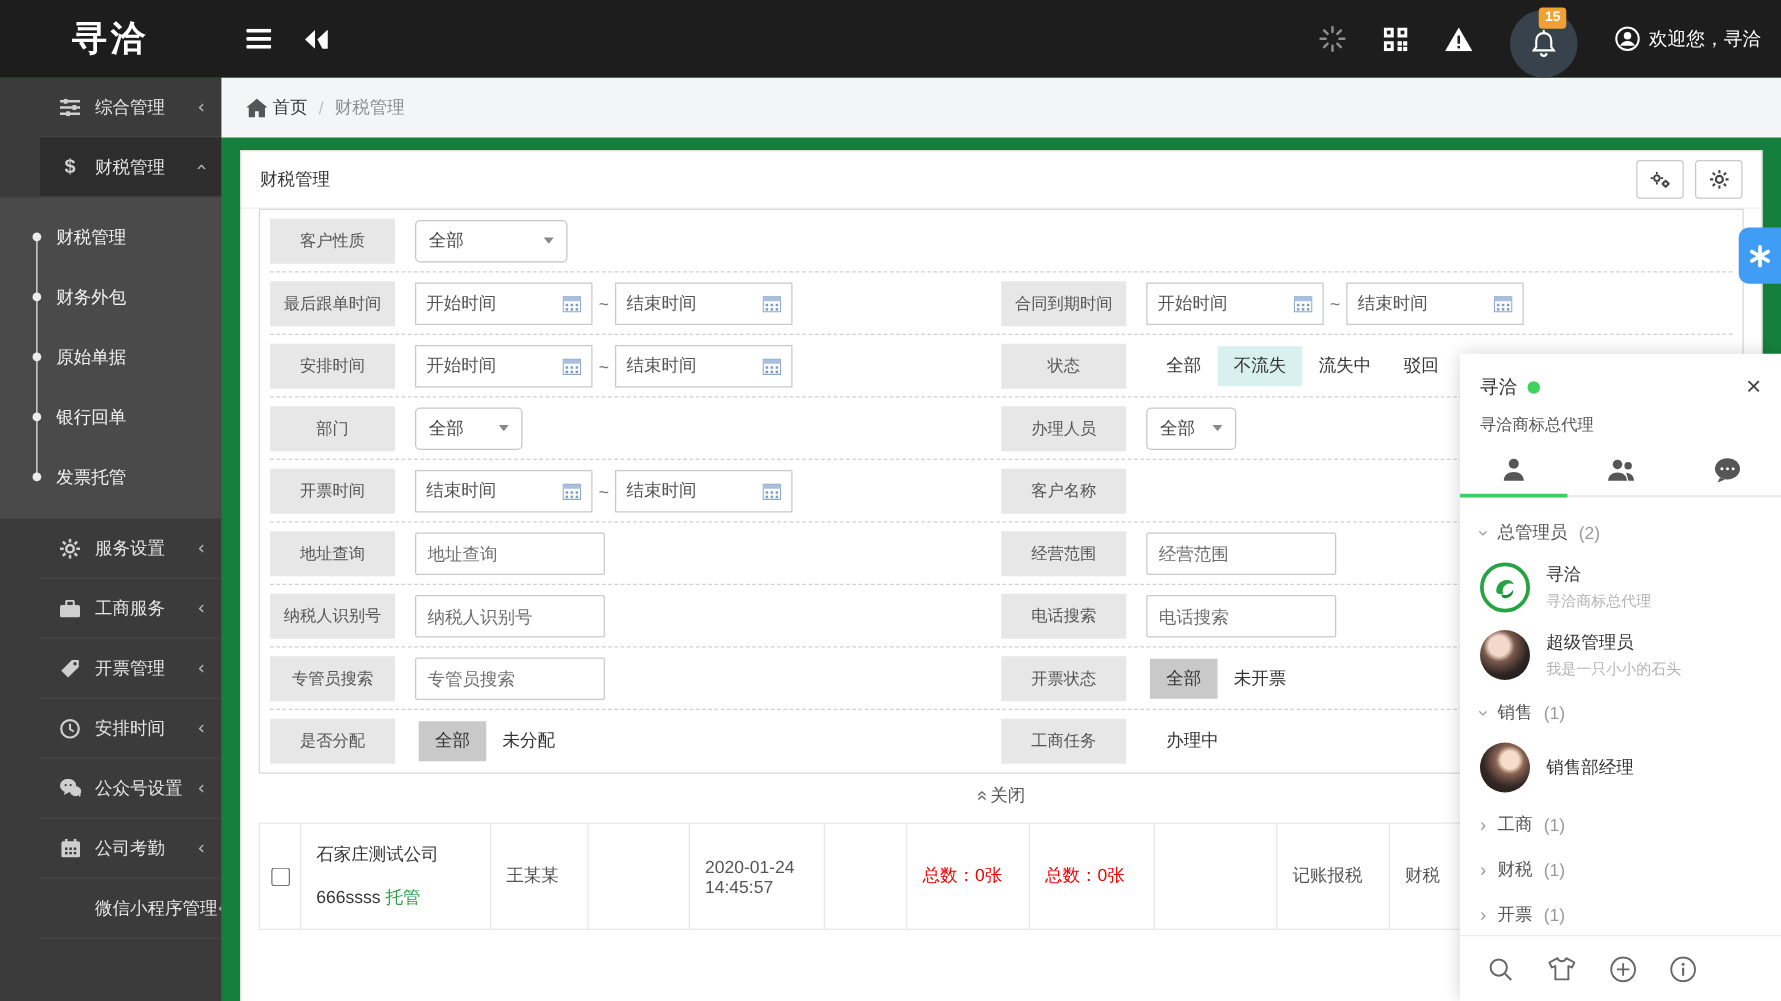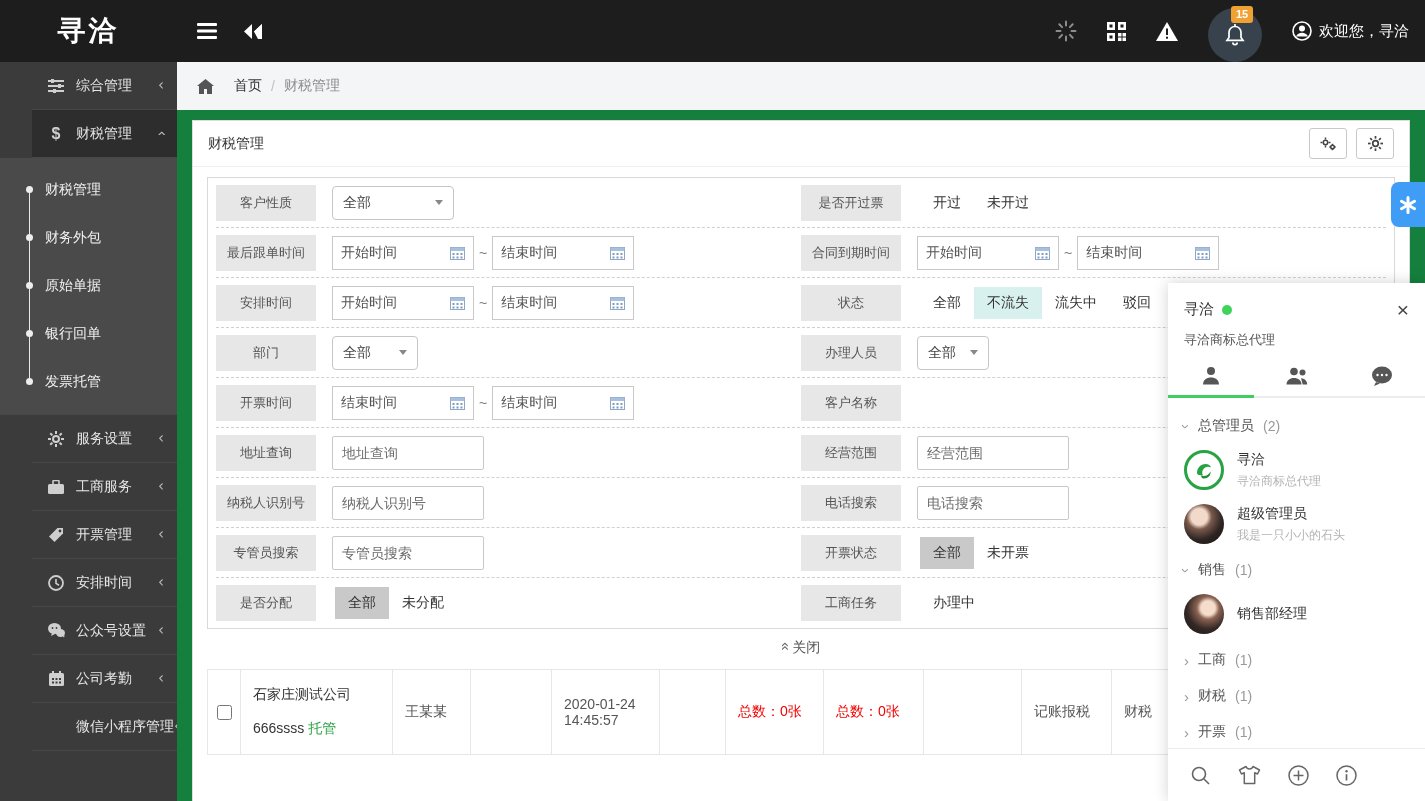--- a/index.html
+++ b/index.html
@@ -25,33 +25,33 @@
   .chev.up{transform:rotate(90deg);}
   .side-item.active{background:#2d2d2d;}
   .submenu{background:#4a4a4a;position:relative;padding:8px 0;border-bottom:1px solid #474747;}
   .submenu:before{content:'';position:absolute;left:29px;top:30px;bottom:30px;width:1px;background:#e9e9e9;}
   .sub-item{height:48px;display:flex;align-items:center;padding-left:45px;color:#f2f2f2;font-size:14px;position:relative;cursor:pointer;}
   .sub-item:before{content:'';position:absolute;left:26px;top:50%;margin-top:-4px;width:7px;height:7px;border-radius:50%;background:#ededed;}
   .dollar{font-size:16px;font-weight:bold;color:#d6d6d6;}
 
   
   .crumb{position:absolute;left:177px;top:62px;right:0;height:48px;background:#f4f5f7;display:flex;align-items:center;padding-left:20px;font-size:14px;gap:9px;z-index:5;}
-  .crumb .c-home{color:#333;cursor:pointer;display:flex;align-items:center;gap:20px;}
+  .crumb .c-home{color:#333;cursor:pointer;display:flex;align-items:center;gap:4px;}
   .crumb .c-sep{color:#c0c0c0;}
   .crumb .c-cur{color:#8c8c8c;}
 
   
   .card{position:absolute;left:192px;top:120px;width:1218px;height:762px;background:#fff;border:1px solid #dcdcdc;box-sizing:border-box;z-index:6;}
   .card-head{height:45px;border-bottom:1px solid #eee;display:flex;align-items:center;padding:0 15px;}
   .card-title{font-size:14px;color:#333;}
   .head-btns{margin-left:auto;display:flex;gap:9px;}
   .hbtn{width:36px;height:29px;border:1px solid #c9c9c9;border-radius:3px;background:#fff;display:flex;align-items:center;justify-content:center;cursor:pointer;}
 
   
-  .filter-box{margin:10px 14px 0;border:1px solid #d9d9d9;padding:0 8px;}
+  .filter-box{margin:0 14px 0;border:1px solid #d9d9d9;padding:0 8px;}
   .f-row{display:flex;align-items:center;border-bottom:1px dashed #d0d0d0;height:50px;box-sizing:border-box;}
   .f-row:last-child{border-bottom:none;}
   .f-col{width:50%;display:flex;align-items:center;}
   .f-label{width:100px;height:36px;background:#e7e7e7;color:#555;font-size:13px;display:flex;align-items:center;justify-content:center;margin-right:16px;flex-shrink:0;cursor:default;}
   .sel{height:34px;border:1px solid #c6c6c6;border-radius:4px;background:#fff;display:flex;align-items:center;justify-content:space-between;padding:0 10px;font-size:14px;color:#444;min-width:100px;box-sizing:border-box;cursor:pointer;gap:14px;}
   .sel.small{min-width:62px;}
   .caret{width:0;height:0;border-left:4px solid transparent;border-right:4px solid transparent;border-top:5px solid #888;}
   .dates{display:flex;align-items:center;}
   .date{width:142px;height:34px;border:1px solid #c9c9c9;background:#fff;display:flex;align-items:center;justify-content:space-between;padding:0 8px;font-size:14px;color:#555;box-sizing:border-box;cursor:pointer;}
   .tilde{margin:0 5px;color:#777;font-size:14px;}
@@ -374,27 +374,20 @@
     <div class="filter-box">
 
       <div class="f-row">
         <div class="f-col">
           <div class="f-label">客户性质</div>
           <div class="sel" style="min-width:122px;">
             <span>全部</span>
               <span class="caret"></span>
           </div>
         </div>
-        <div class="f-col">
-          <div class="f-label">是否开过票</div>
-          <div class="opts">
-            <span class="opt">开过</span>
-            <span class="opt">未开过</span>
-          </div>
-        </div>
       </div>
 
       <div class="f-row">
         <div class="f-col">
           <div class="f-label">最后跟单时间</div>
           <div class="dates">
             <div class="date">
                 <span>开始时间</span>
               <svg width="15" height="14" viewBox="0 0 15 14">
                   <rect x="0.5" y="1.5" width="14" height="12" fill="#fff" stroke="#8fa6c6"></rect>

